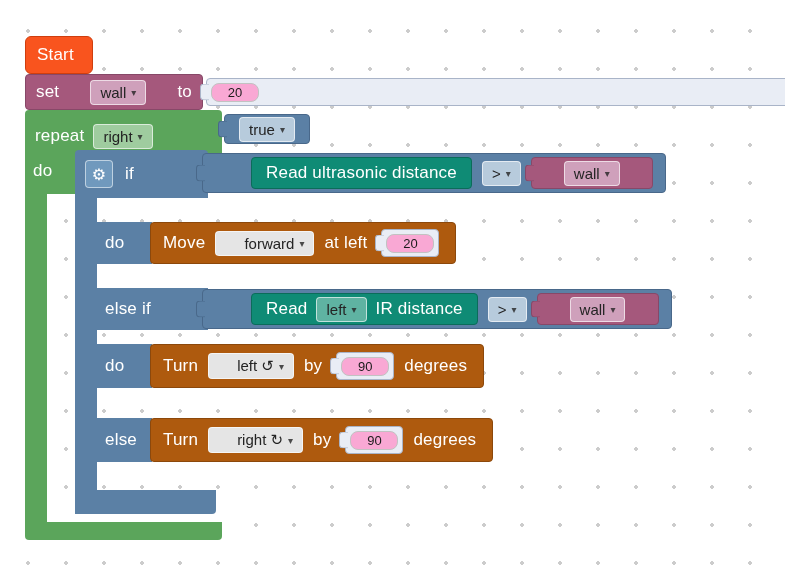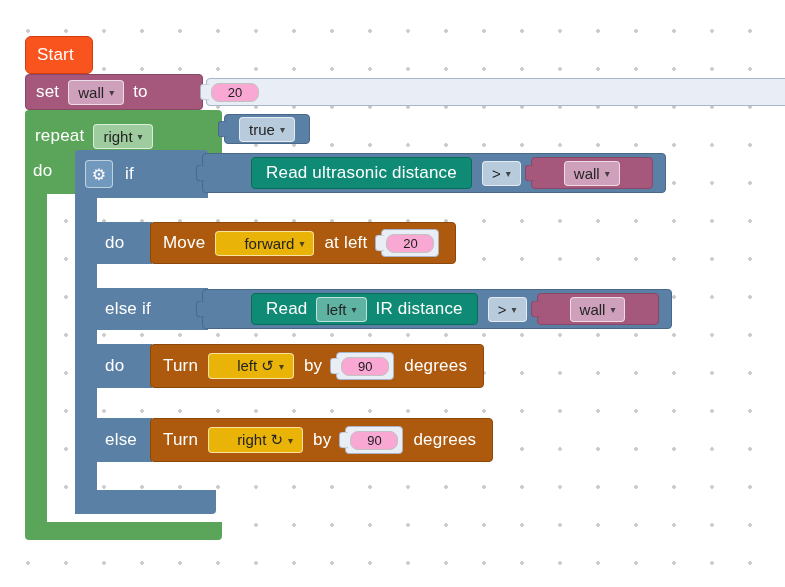--- a/index.html
+++ b/index.html
@@ -9,21 +9,21 @@
     background-size:38px 38px;background-position:9px 12px;
     font-family:"Liberation Sans",sans-serif;
   }
   .abs{position:absolute;box-sizing:border-box;}
   .btxt{color:#ffffff;font-size:17px;letter-spacing:.2px;white-space:nowrap;}
 
   
   .start{left:25px;top:36px;width:68px;height:38px;background:#f9541e;border:1px solid #cf3e0e;
     border-radius:6px;display:flex;align-items:center;padding-left:11px;}
   .set-block{left:25px;top:74px;width:178px;height:36px;background:#a5587c;border:1px solid #874868;
-    border-radius:4px;display:flex;align-items:center;gap:9px;padding:0 10px;}
+    border-radius:4px;display:flex;align-items:center;gap:9px;padding:0 10px;justify-content:space-between;}
 
   
   .repeat-header{left:25px;top:110px;width:197px;height:52px;background:#5ba55b;
     border-radius:4px 4px 0 0;display:flex;align-items:center;gap:9px;padding:0 10px;}
   .repeat-do{left:25px;top:148px;width:50px;height:46px;background:#5ba55b;
     display:flex;align-items:center;padding-left:8px;}
   .repeat-spine{left:25px;top:148px;width:22px;height:374px;background:#5ba55b;}
   .repeat-bottom{left:25px;top:522px;width:197px;height:18px;background:#5ba55b;border-radius:0 0 4px 4px;}
 
   
@@ -64,21 +64,21 @@
     text-align:center;font-size:13px;color:#1b1b1b;}
 
   
   .chip{display:inline-flex;align-items:center;gap:5px;padding:3px 9px;border-radius:4px;
     border:1px solid rgba(255,255,255,.62);font-size:15px;color:#242424;white-space:nowrap;cursor:default;}
   .chip .arr{font-size:10px;opacity:.8;}
   .chip-pink{background:#cfa0bb;}
   .chip-green{background:#9fcc9f;}
   .chip-blue{background:#b7cbdc;}
   .chip-teal{background:#5fb3a2;}
-  .chip-orange{background:#eab308;padding-left:28px;}
+  .chip-orange{background:#e5e5e5;padding-left:28px;}
 
   
   .tab{position:absolute;left:-7px;top:50%;transform:translateY(-50%);width:8px;height:15px;
     border-radius:4px 0 0 4px;}
   .tab-blue{background:#5b80a5;border:1px solid #49688a;border-right:none;}
   .tab-pink{background:#a5587c;border:1px solid #874868;border-right:none;}
   .tab-shadow{background:#e9edf5;border:1px solid #a9b4c8;border-right:none;}
 
   
   .gear{width:26px;height:26px;border-radius:4px;background:#7099bd;border:1px solid rgba(255,255,255,.55);

